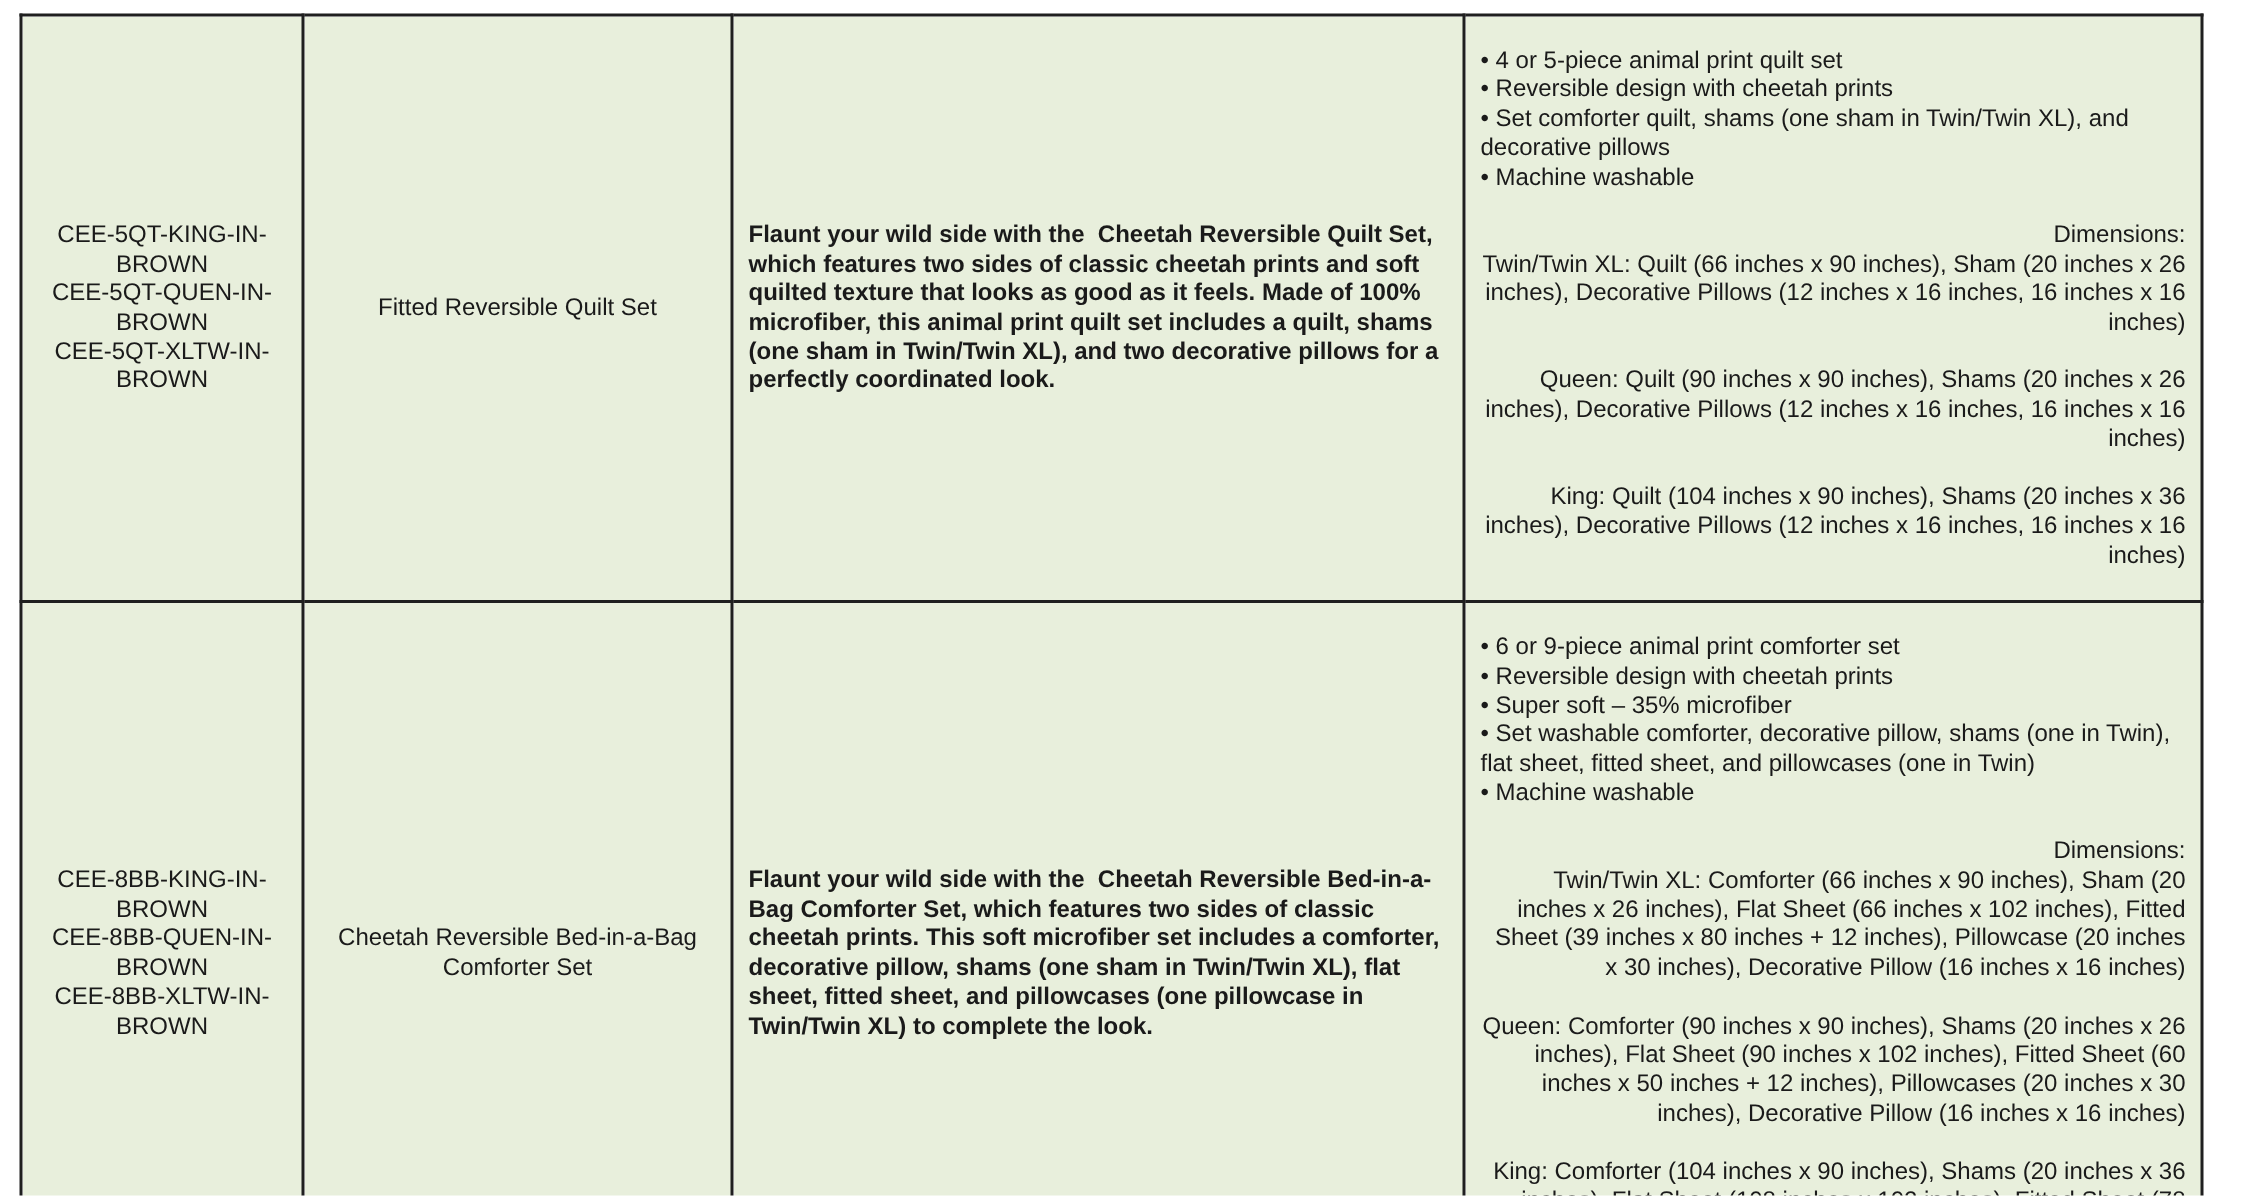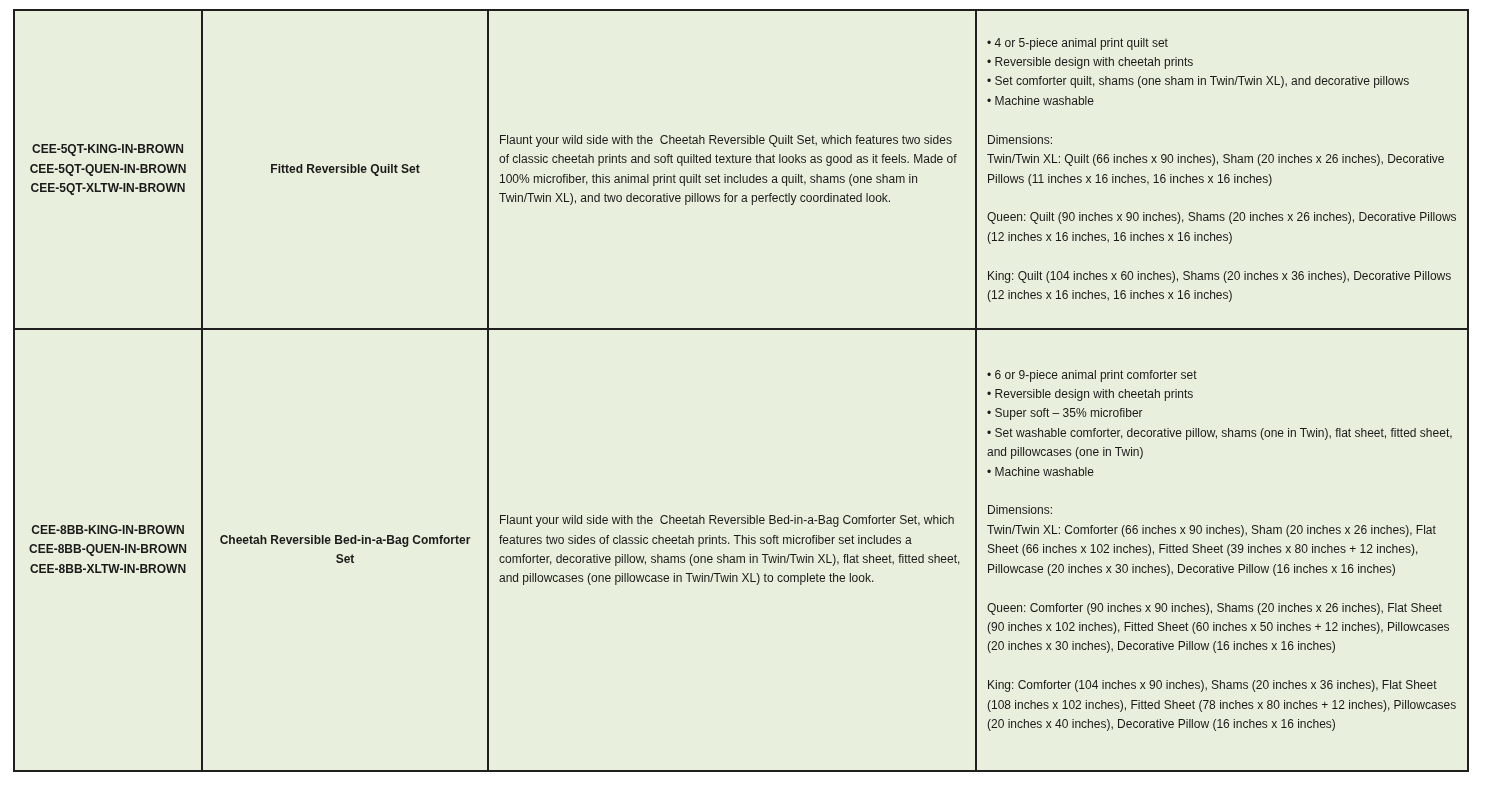--- a/index.html
+++ b/index.html
@@ -17,31 +17,31 @@
   table.product-table {
     border-collapse: collapse;
     table-layout: fixed;
     width: 1454px;
     margin: 9px 0 0 13px;
   }
   table.product-table td {
     border: 2px solid var(--border_color, #1f1f1f);
     background: var(--cell_bg, #e8efdc);
     vertical-align: middle;
-    font-size: 12px;
+    font-size: 16px;
     line-height: 19.4px;
-    padding: 8px 10px;
+    padding: 20px 10px;
     overflow: hidden;
   }
   tr.row-quilt   { height: 319px; }
   tr.row-bedbag  { height: 442px; }
-  td.cell-center { text-align: center; font-weight: bold; }
+  td.cell-center { text-align: center; }
   td.cell-left   { text-align: left; }
-  .desc { white-space: pre-wrap; }
-  .group + .group { margin-top: 19.4px; }
+  .desc { white-space: pre-wrap; font-weight: bold; }
+  .group + .group { margin-top: 19.4px; text-align: right; }
   .line { white-space: pre-wrap; }
 </style>
 </head>
 <body>
 
 <table class="product-table">
   <colgroup>
     <col style="width:188px">
     <col style="width:286px">
     <col style="width:488px">
@@ -63,27 +63,27 @@
       </td>
       <td class="cell-left">
         <div class="group">
           <div class="line">• 4 or 5-piece animal print quilt set</div>
           <div class="line">• Reversible design with cheetah prints</div>
           <div class="line">• Set comforter quilt, shams (one sham in Twin/Twin XL), and decorative pillows</div>
           <div class="line">• Machine washable</div>
         </div>
         <div class="group">
           <div class="line">Dimensions:</div>
-          <div class="line">Twin/Twin XL: Quilt (66 inches x 90 inches), Sham (20 inches x 26 inches), Decorative Pillows (11 inches x 16 inches, 16 inches x 16 inches)</div>
+          <div class="line">Twin/Twin XL: Quilt (66 inches x 90 inches), Sham (20 inches x 26 inches), Decorative Pillows (12 inches x 16 inches, 16 inches x 16 inches)</div>
         </div>
         <div class="group">
           <div class="line">Queen: Quilt (90 inches x 90 inches), Shams (20 inches x 26 inches), Decorative Pillows (12 inches x 16 inches, 16 inches x 16 inches)</div>
         </div>
         <div class="group">
-          <div class="line">King: Quilt (104 inches x 60 inches), Shams (20 inches x 36 inches), Decorative Pillows (12 inches x 16 inches, 16 inches x 16 inches)</div>
+          <div class="line">King: Quilt (104 inches x 90 inches), Shams (20 inches x 36 inches), Decorative Pillows (12 inches x 16 inches, 16 inches x 16 inches)</div>
         </div>
       </td>
     </tr>
 
     <tr class="row-bedbag">
       <td class="cell-center">
         <div class="line">CEE-8BB-KING-IN-BROWN</div>
         <div class="line">CEE-8BB-QUEN-IN-BROWN</div>
         <div class="line">CEE-8BB-XLTW-IN-BROWN</div>
       </td>

